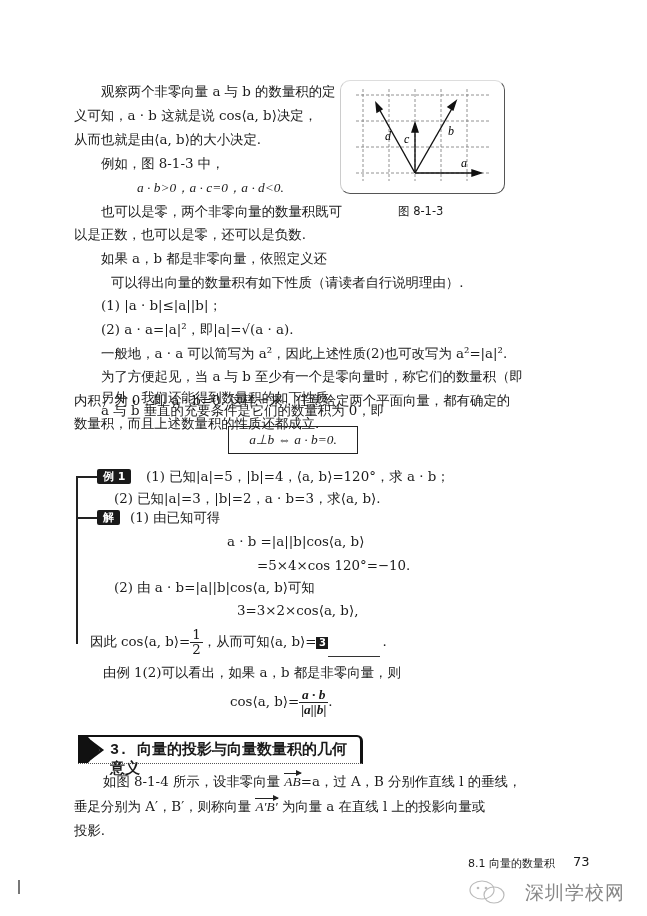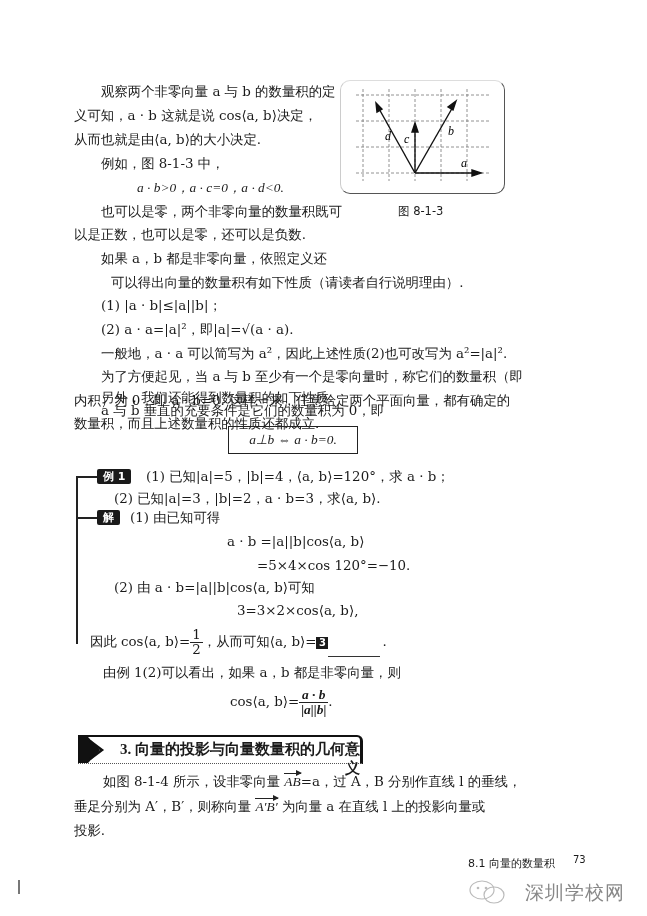--- a/index.html
+++ b/index.html
@@ -46,32 +46,32 @@
   .frac .den { display: block; padding: 0 2px; }
 
   
   .section-header {
     position: absolute; left: 78px; top: 735px; width: 282px; height: 26px;
     border-top: 2px solid #111; border-right: 3px solid #111; border-radius: 0 6px 0 0;
     border-bottom: 1px dotted #555;
   }
   .section-arrow { position: absolute; left: 0; top: 0; }
   .section-title {
-    position: absolute; left: 32px; top: 3px; font-family: Liberation Serif, serif; font-weight: bold; font-size: 15px; text-align: right;
+    position: absolute; left: 32px; top: 3px; font-family: Liberation Mono, monospace; font-weight: bold; font-size: 15px;
   }
   .vec { position: relative; display: inline-block; }
   .vec::before {
     content: ""; position: absolute; left: 0; right: 0; top: 0px; border-top: 1px solid #222;
   }
   .vec::after {
     content: ""; position: absolute; right: -1px; top: -3px; border-left: 6px solid #222; border-top: 3px solid transparent; border-bottom: 3px solid transparent;
   }
 
   .footer-section { position: absolute; left: 468px; top: 856px; font-size: 11px; font-family: "DejaVu Sans", sans-serif; }
-  .footer-page { position: absolute; left: 573px; top: 854px; font-size: 10px; font-family: "DejaVu Sans", sans-serif; }
+  .footer-page { position: absolute; left: 573px; top: 854px; font-size: 13px; font-family: "DejaVu Sans", sans-serif; }
   .watermark { position: absolute; left: 525px; top: 880px; font-size: 19px; color: #888; font-family: "DejaVu Sans", sans-serif; letter-spacing: 1px; }
   .wm-icon { position: absolute; left: 465px; top: 878px; }
   .crop-mark { position: absolute; left: 18px; top: 880px; width: 1.5px; height: 14px; background: #777; }
 </style>
 </head>
 <body>
 
 <div class="ln" style="left:101px;top:91px;" data-bind="paragraphs.p1_l1">观察两个非零向量 a 与 b 的数量积的定</div>
 <div class="ln" style="left:74px;top:117px;" data-bind="paragraphs.p1_l2">义可知，a · b 这就是说 cos⟨a, b⟩决定，</div>
 <div class="ln" style="left:74px;top:141px;" data-bind="paragraphs.p1_l3">从而也就是由⟨a, b⟩的大小决定.</div>

